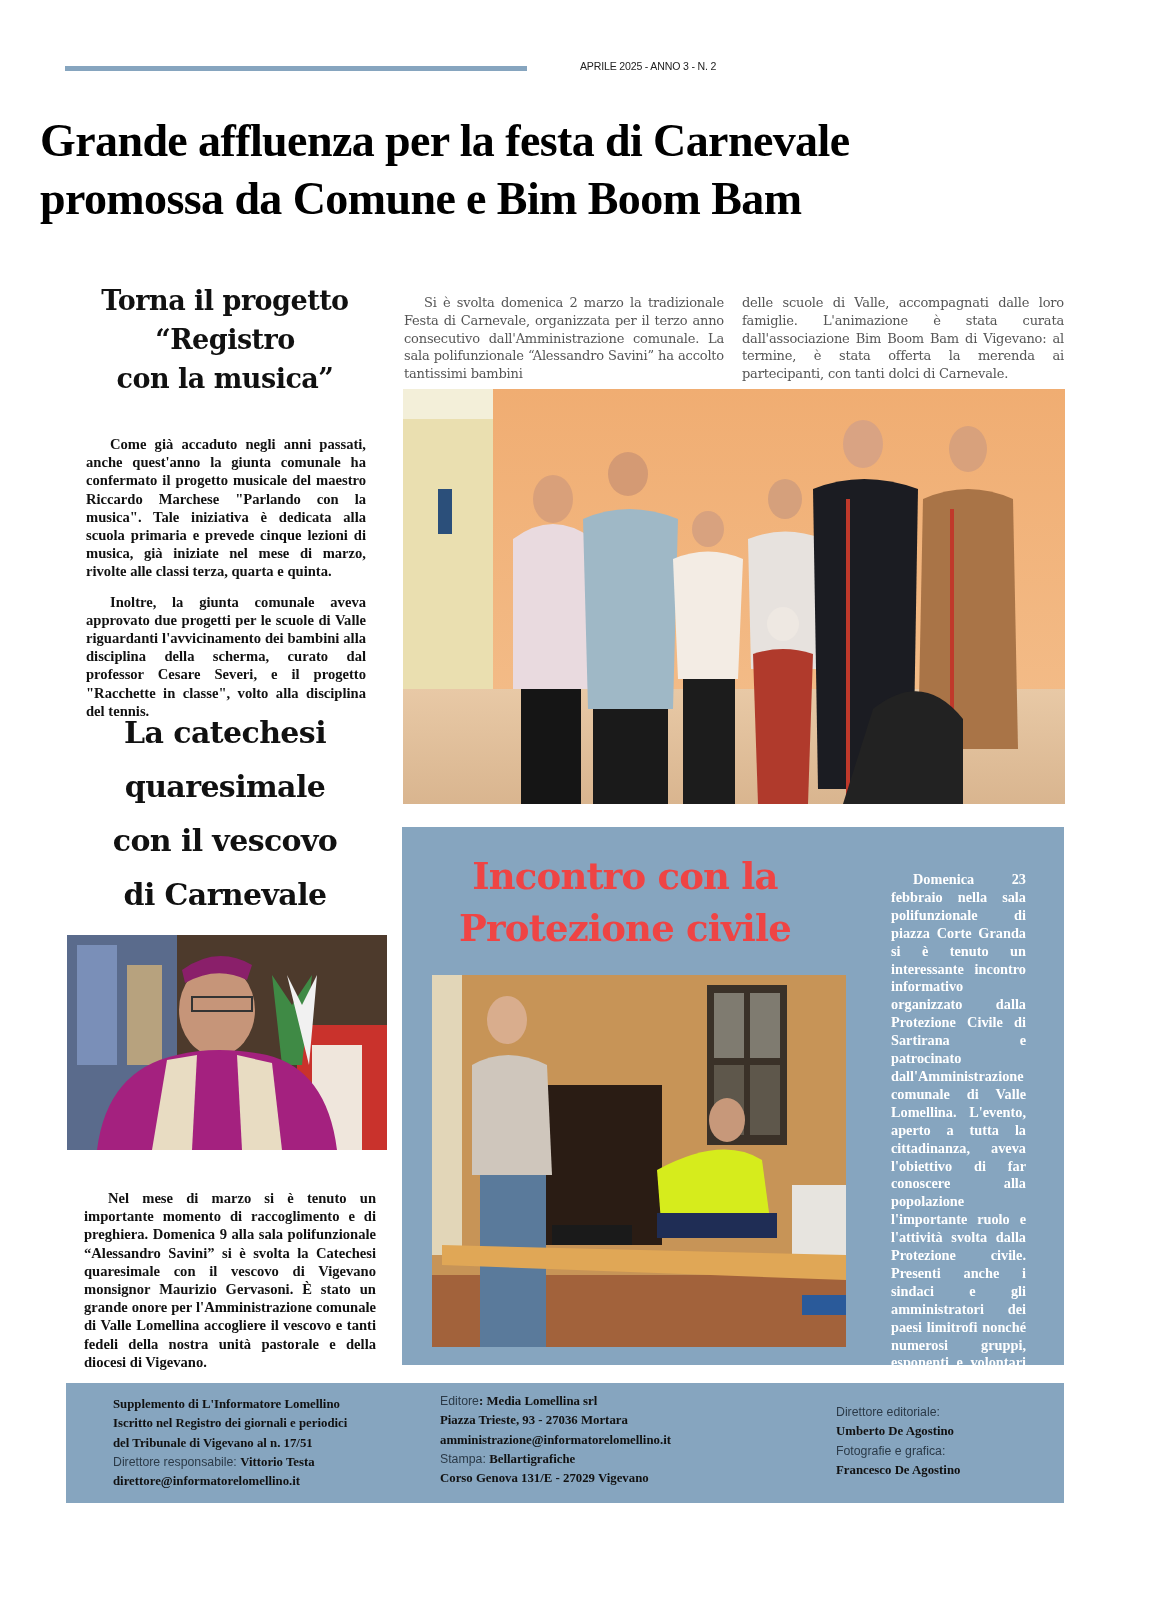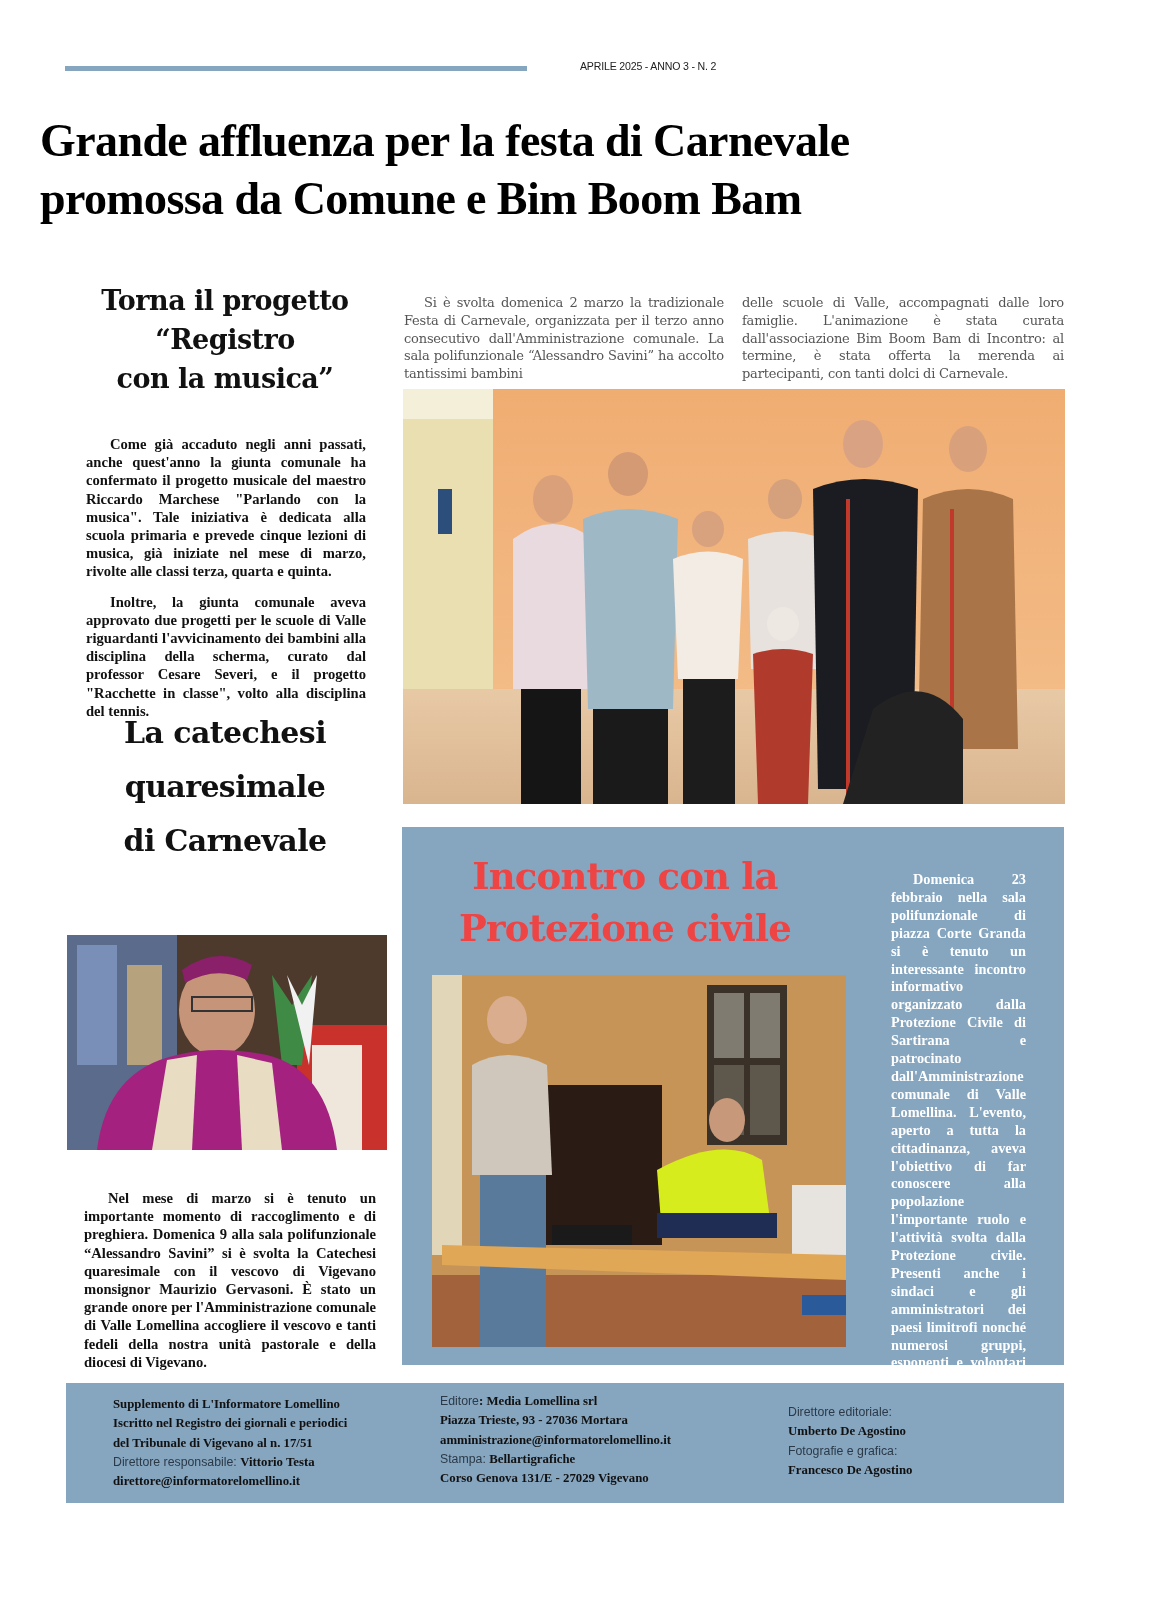--- a/index.html
+++ b/index.html
@@ -54,21 +54,21 @@
                      color: #ffffff; }
   .protezione-text p { margin: 16px; text-indent: 22px; }
 
   
   .footer { left: 66px; top: 1383px; width: 998px; height: 120px; background: #86a5bf; }
   .foot-col { font-family: "Liberation Serif", serif; font-size: 12.8px; line-height: 19.3px; color: #111; }
   .foot-col .b { font-weight: bold; }
   .foot-col .l { font-family: "Liberation Sans", sans-serif; font-weight: normal; color: #2b3a48; font-size: 12.3px; }
   .foot-1 { left: 113px; top: 1395px; }
   .foot-2 { left: 440px; top: 1392px; }
-  .foot-3 { left: 788px; top: 1403px; }
+  .foot-3 { left: 836px; top: 1403px; }
 </style>
 </head>
 <body>
 
 <div class="abs top-rule"></div>
 <div class="abs issue">APRILE 2025 - ANNO 3 - N. 2</div>
 
 <div class="abs headline">
   <div>Grande affluenza per la festa di Carnevale</div>
   <div>promossa da Comune e Bim Boom Bam</div>
@@ -81,21 +81,21 @@
 </div>
 <div class="abs body-bold musica-text">
   <p>Come già accaduto negli anni passati, anche quest'anno la giunta comunale ha confermato il progetto musicale del maestro Riccardo Marchese "Parlando con la musica". Tale iniziativa è dedicata alla scuola primaria e prevede cinque lezioni di musica, già iniziate nel mese di marzo, rivolte alle classi terza, quarta e quinta.</p>
   <p>Inoltre, la giunta comunale aveva approvato due progetti per le scuole di Valle riguardanti l'avvicinamento dei bambini alla disciplina della scherma, curato dal professor Cesare Severi, e il progetto "Racchette in classe", volto alla disciplina del tennis.</p>
 </div>
 
 <div class="abs light-text festa-col1">
   <p>Si è svolta domenica 2 marzo la tradizionale Festa di Carnevale, organizzata per il terzo anno consecutivo dall'Amministrazione comunale. La sala polifunzionale “Alessandro Savini” ha accolto tantissimi bambini</p>
 </div>
 <div class="abs light-text festa-col2">
-  <p>delle scuole di Valle, accompagnati dalle loro famiglie. L'animazione è stata curata dall'associazione Bim Boom Bam di Incontro: al termine, è stata offerta la merenda ai partecipanti, con tanti dolci di Carnevale.</p>
+  <p>delle scuole di Valle, accompagnati dalle loro famiglie. L'animazione è stata curata dall'associazione Bim Boom Bam di Vigevano: al termine, è stata offerta la merenda ai partecipanti, con tanti dolci di Carnevale.</p>
 </div>
 
 <div class="abs photo photo-carnevale">
   <svg viewBox="0 0 662 415" preserveAspectRatio="none">
     <defs>
       <linearGradient id="wallg" x1="0" y1="0" x2="0" y2="1">
         <stop offset="0" stop-color="#f0ad72"></stop>
         <stop offset="1" stop-color="#f4c08e"></stop>
       </linearGradient>
       <linearGradient id="floorg" x1="0" y1="0" x2="0" y2="1">
@@ -128,20 +128,21 @@
     <ellipse cx="565" cy="60" rx="19" ry="23" fill="#d8a17c"></ellipse>
     <path d="M520 110 Q565 90 610 110 L615 360 L515 360 Z" fill="#a97447"></path>
     <rect x="547" y="120" width="4" height="280" fill="#c0392b"></rect>
     <path d="M470 320 Q520 280 560 330 L560 415 L440 415 Z" fill="#222222"></path>
   </svg>
 </div>
 
 <div class="abs h-left h-cate">
   <div>La catechesi</div>
   <div>quaresimale</div>
+  <div>con il vescovo</div>
   <div>di Carnevale</div>
 </div>
 
 <div class="abs photo photo-vescovo">
   <svg viewBox="0 0 320 215" preserveAspectRatio="none">
     <rect width="320" height="215" fill="#4d3a2c"></rect>
     <rect x="0" y="0" width="110" height="215" fill="#5a6b8c"></rect>
     <rect x="10" y="10" width="40" height="120" fill="#7a8fb8"></rect>
     <rect x="60" y="30" width="35" height="100" fill="#b7a27e"></rect>
     <rect x="230" y="90" width="90" height="125" fill="#c9322c"></rect>

